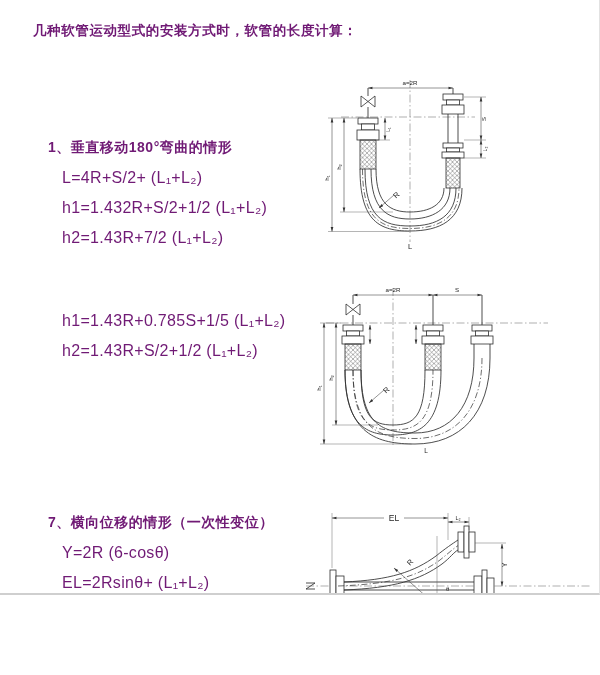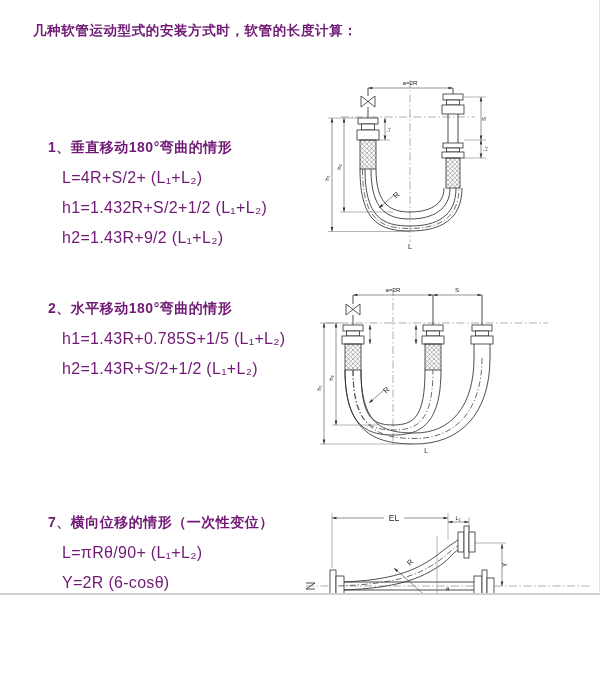--- a/index.html
+++ b/index.html
@@ -25,37 +25,36 @@
 
 <div class="page">
 
   <div class="title">几种软管运动型式的安装方式时，软管的长度计算：</div>
 
   <div class="section" style="top:91px;margin-top:48px;">
     <div class="sec-heading">1、垂直移动180°弯曲的情形</div>
     <div class="formulas">
       <div class="formula">L=4R+S/2+ (L₁+L₂)</div>
       <div class="formula">h1=1.432R+S/2+1/2 (L₁+L₂)</div>
-      <div class="formula">h2=1.43R+9/2 (L₁+L₂)</div>
+      <div class="formula">h2=1.43R+7/2 (L₁+L₂)</div>
     </div>
   </div>
 
   <div class="section" style="top:300px;">
-    <div class="sec-heading">2、水平移动180°弯曲的情形</div>
     <div class="formulas">
       <div class="formula">h1=1.43R+0.785S+1/5 (L₁+L₂)</div>
       <div class="formula">h2=1.43R+S/2+1/2 (L₁+L₂)</div>
     </div>
   </div>
 
   <div class="section" style="top:514px;">
     <div class="sec-heading">7、横向位移的情形（一次性变位）</div>
     <div class="formulas">
-      <div class="formula">L=πRθ/90+ (L₁+L₂)</div>
       <div class="formula">Y=2R (6-cosθ)</div>
+      <div class="formula">EL=2Rsinθ+ (L₁+L₂)</div>
     </div>
   </div>
 
   <svg style="left:313px;top:72px;" width="280" height="185" viewBox="0 0 280 185">
     <defs>
       <marker id="ae1" markerWidth="9" markerHeight="7" refX="8.2" refY="3" orient="auto">
         <path d="M0,0.6 L8.5,3 L0,5.4 z" fill="#333"></path>
         </marker>
       <marker id="as1" markerWidth="9" markerHeight="7" refX="0.4" refY="3" orient="auto">
         <path d="M8.5,0.6 L0,3 L8.5,5.4 z" fill="#333"></path>

